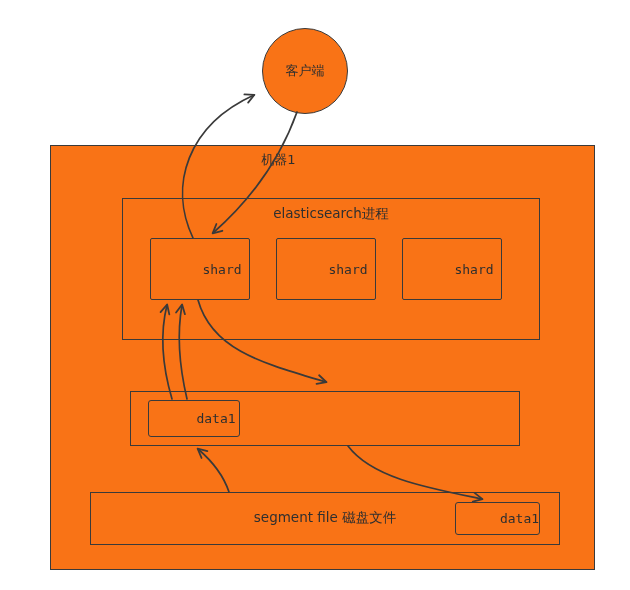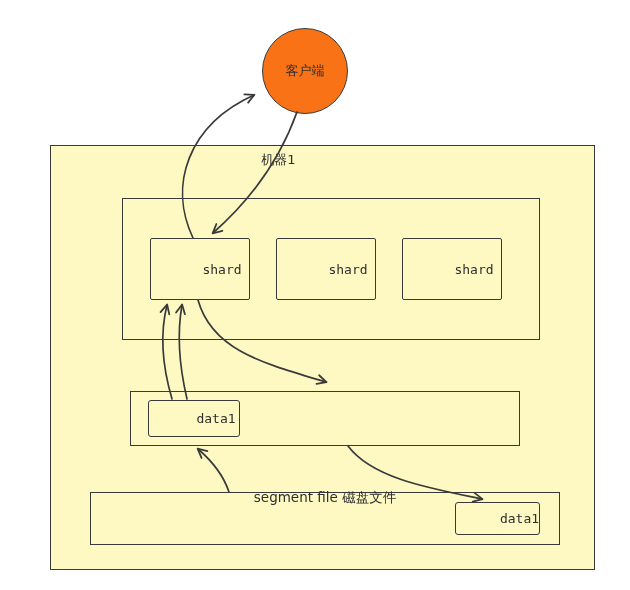--- a/index.html
+++ b/index.html
@@ -10,21 +10,21 @@
   .stage{
     position:relative;
     width:630px;
     height:590px;
     background:#ffffff;
     overflow:hidden;
   }
   .box{
     position:absolute;
     border:1.6px solid #3a3a3a;
-    background:#fef9c3;
+    background:#f97316;
     box-sizing:border-box;
     padding-left:44px;
   }
   .label{
     color:#2f2f2f;
     font-size:13px;
     white-space:nowrap;
   }
   .mono{
     font-family:"DejaVu Sans Mono", monospace;
@@ -70,21 +70,21 @@
   .cache-label{
     position:absolute;
     left:258px; top:391px; height:55px;
     display:flex; align-items:center;
     font-size:14px;
   }
   
   .segment-box{ left:90px; top:492px; width:470px; height:53px; }
   .segment-label{
     position:absolute;
-    left:90px; top:472px; width:470px; height:52px;
+    left:90px; top:492px; width:470px; height:52px;
     display:flex; align-items:center; justify-content:center;
     font-size:13.5px;
   }
   .segment-data{ left:455px; top:502px; width:85px; height:33px; border-radius:3px; }
   
   .arrows{
     position:absolute;
     left:0; top:0;
     width:630px; height:590px;
     pointer-events:none;
@@ -97,20 +97,21 @@
 <div class="stage">
 
   <div class="client-circle center-flex">
     <span class="label">客户端</span>
   </div>
 
   <div class="box machine-box"></div>
   <div class="label machine-label">机器1</div>
 
   <div class="box es-box"></div>
+  <div class="label es-label">elasticsearch进程</div>
 
   <div class="box shard shard-1 center-flex">
     <span class="label mono">shard</span>
   </div>
   <div class="box shard shard-2 center-flex">
     <span class="label mono">shard</span>
   </div>
   <div class="box shard shard-3 center-flex">
     <span class="label mono">shard</span>
   </div>

